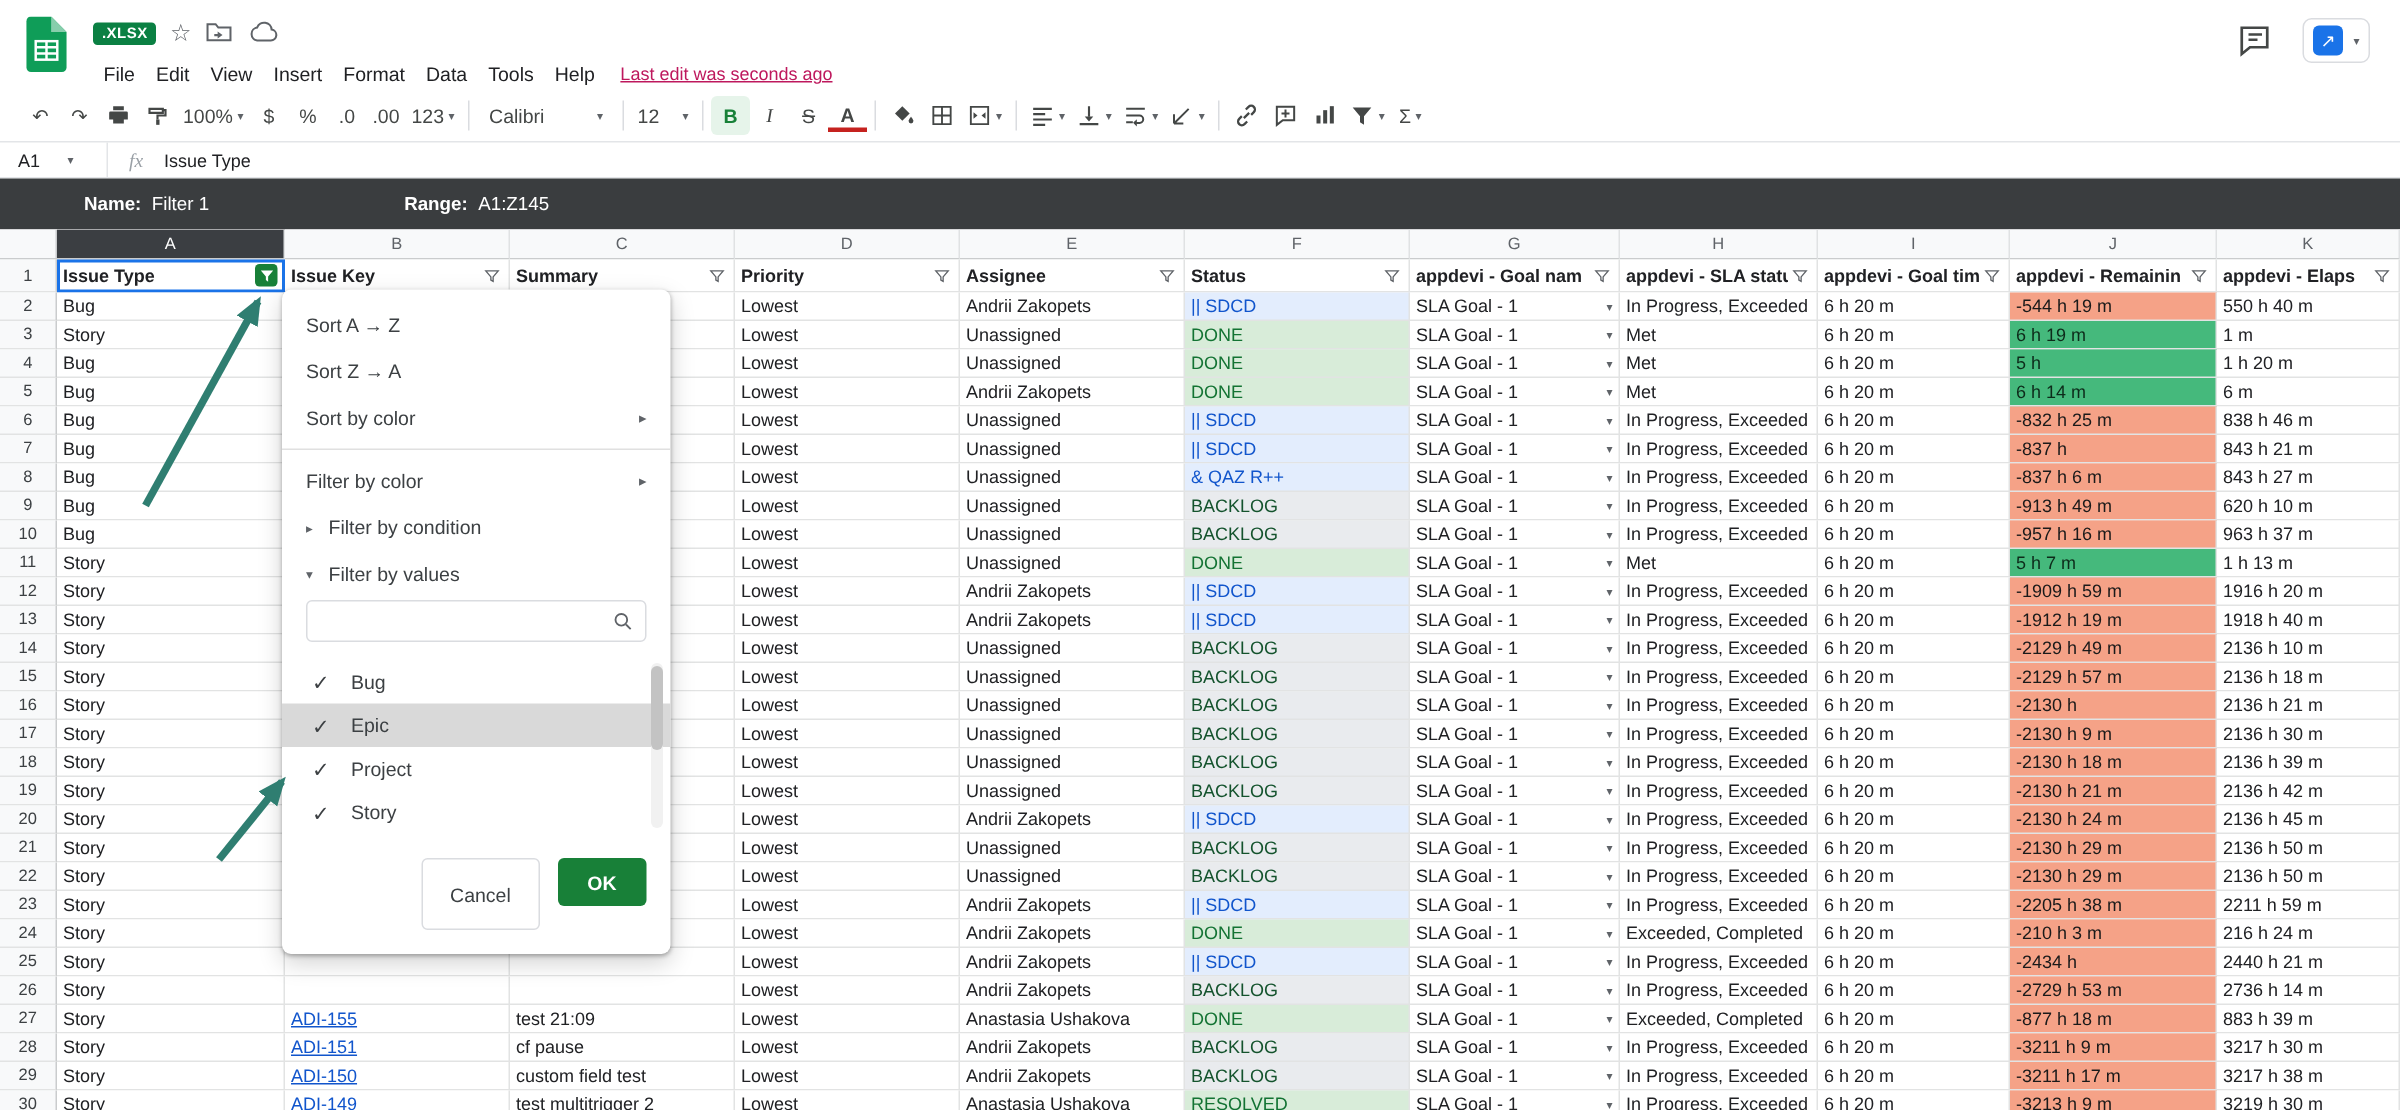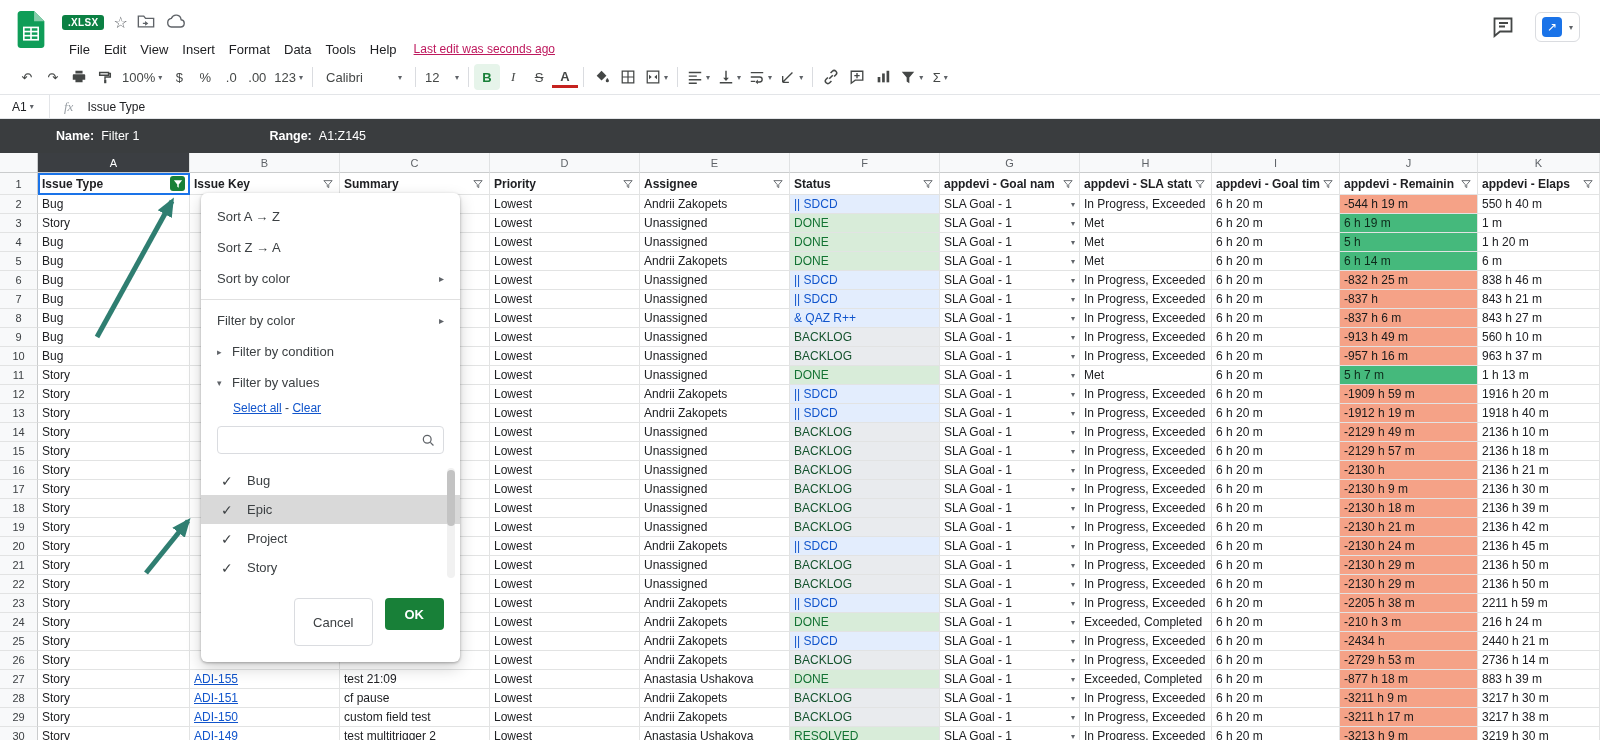--- a/index.html
+++ b/index.html
@@ -31,21 +31,21 @@
   .tico { width:16px; height:16px; }
   .font-sel { width:92px; justify-content:space-between; padding:0 8px; }
   .size-sel { width:42px; justify-content:space-between; }
   .bold-btn { color:#188038; font-weight:bold; background:#e6f4ea; }
   .italic-btn { font-style:italic; font-family:"Liberation Serif", serif; }
   .strike-btn { text-decoration:line-through; }
   .color-btn { font-weight:bold; border-bottom:3px solid #c5221f; border-radius:0; height:20px; margin-top:2px; }
 
   
   .formula-bar { height:24px; display:flex; align-items:center; border-bottom:1px solid #e3e5e8; font-size:12px; }
-  .name-box { width:50px; height:100%; display:flex; align-items:center; justify-content:space-between; padding:0 22px 0 12px; border-right:1px solid #e3e5e8; color:#202124; }
+  .name-box { width:72px; height:100%; display:flex; align-items:center; justify-content:space-between; padding:0 22px 0 12px; border-right:1px solid #e3e5e8; color:#202124; }
   .fx { font-style:italic; font-family:"Liberation Serif", serif; color:#9aa0a6; padding:0 14px; font-size:13px; }
   .fvalue { font-size:12px; color:#202124; }
 
   
   .filter-strip { height:34px; background:#3a3d3f; display:flex; align-items:center; color:#fff; font-size:12.5px; }
   .fs-label { font-weight:bold; margin-left:56px; }
   .fs-label.fs-range { margin-left:130px; }
   .fs-val { margin-left:7px; }
 
   
@@ -69,21 +69,21 @@
   .lnk { color:#1155cc; text-decoration:underline; }
   .st-blue { background:#e3edfd; color:#1155cc; }
   .st-green { background:#d8ecd9; color:#137333; }
   .st-gray { background:#e9ebee; color:#14532d; }
   .rem-neg { background:#f5a287; color:#1a1a1a; }
   .rem-pos { background:#45b97c; color:#0d2b1a; }
   .gtext { overflow:hidden; }
   .gcaret { margin-left:auto; font-size:8px; color:#5f6368; }
 
   
-  .filter-menu { position:absolute; left:201px; top:193px; width:259px; background:#fff; border-radius:6px;
+  .filter-menu { position:absolute; left:188px; top:193px; width:259px; background:#fff; border-radius:6px;
     box-shadow:0 1px 3px rgba(0,0,0,.3), 0 6px 16px rgba(0,0,0,.18); z-index:30; padding-top:8px; font-size:13px; color:#3c4043; }
   .fm-item { height:31px; display:flex; align-items:center; padding:0 16px; }
   .fm-item .chev { margin-left:auto; color:#5f6368; font-size:10px; }
   .fm-caret { width:15px; color:#5f6368; font-size:9px; flex:none; }
   .fm-div { height:1px; background:#e0e0e0; margin:5px 0; }
   .fm-links { padding:3px 16px 9px 32px; font-size:12px; }
   .fm-links a { color:#1155cc; text-decoration:underline; cursor:pointer; }
   .fm-search { margin:2px 16px 10px; height:28px; border:1px solid #dadce0; border-radius:4px; display:flex; align-items:center; padding:0 8px; }
   .fm-search input { border:none; outline:none; flex:1; font-size:12px; font-family:"Liberation Sans",sans-serif; }
   .mag { width:14px; height:14px; flex:none; }
@@ -529,21 +529,21 @@
           <div class="cell wd">Lowest</div>
           <div class="cell we">Unassigned</div>
           <div class="cell wf st-gray">BACKLOG</div>
           <div class="cell wg">
             <span class="gtext">SLA Goal - 1</span>
             <span class="gcaret">▾</span>
           </div>
           <div class="cell wh">In Progress, Exceeded</div>
           <div class="cell wi">6 h 20 m</div>
           <div class="cell wj rem-neg">-913 h 49 m</div>
-          <div class="cell wk">560 h 10 m</div>
+          <div class="cell wk">620 h 10 m</div>
         </div>
         <div class="grow">
           <div class="cell rnum">10</div>
           <div class="cell wa">Bug</div>
           <div class="cell wb"></div>
           <div class="cell wc"></div>
           <div class="cell wd">Lowest</div>
           <div class="cell we">Unassigned</div>
           <div class="cell wf st-gray">BACKLOG</div>
           <div class="cell wg">
@@ -914,23 +914,20 @@
       <span>Filter by color</span>
       <span class="chev">▸</span>
     </div>
     <div class="fm-item">
       <span class="fm-caret">▸</span>
       <span>Filter by condition</span>
     </div>
     <div class="fm-item">
       <span class="fm-caret">▾</span>
       <span>Filter by values</span>
-    </div>
-    <div class="fm-links">
-      <a>Select all</a><span> - </span><a>Clear</a>
     </div>
     <div class="fm-search">
       <input type="text" placeholder="" style="">
       <span class="mag">
         <svg viewBox="0 0 18 18" width="14" height="14">
             <circle cx="8" cy="8" r="5" fill="none" stroke="#5f6368" stroke-width="1.6"></circle>
             <path stroke="#5f6368" stroke-width="1.6" d="M12 12l4 4"></path>
           </svg>
       </span>
     </div>

